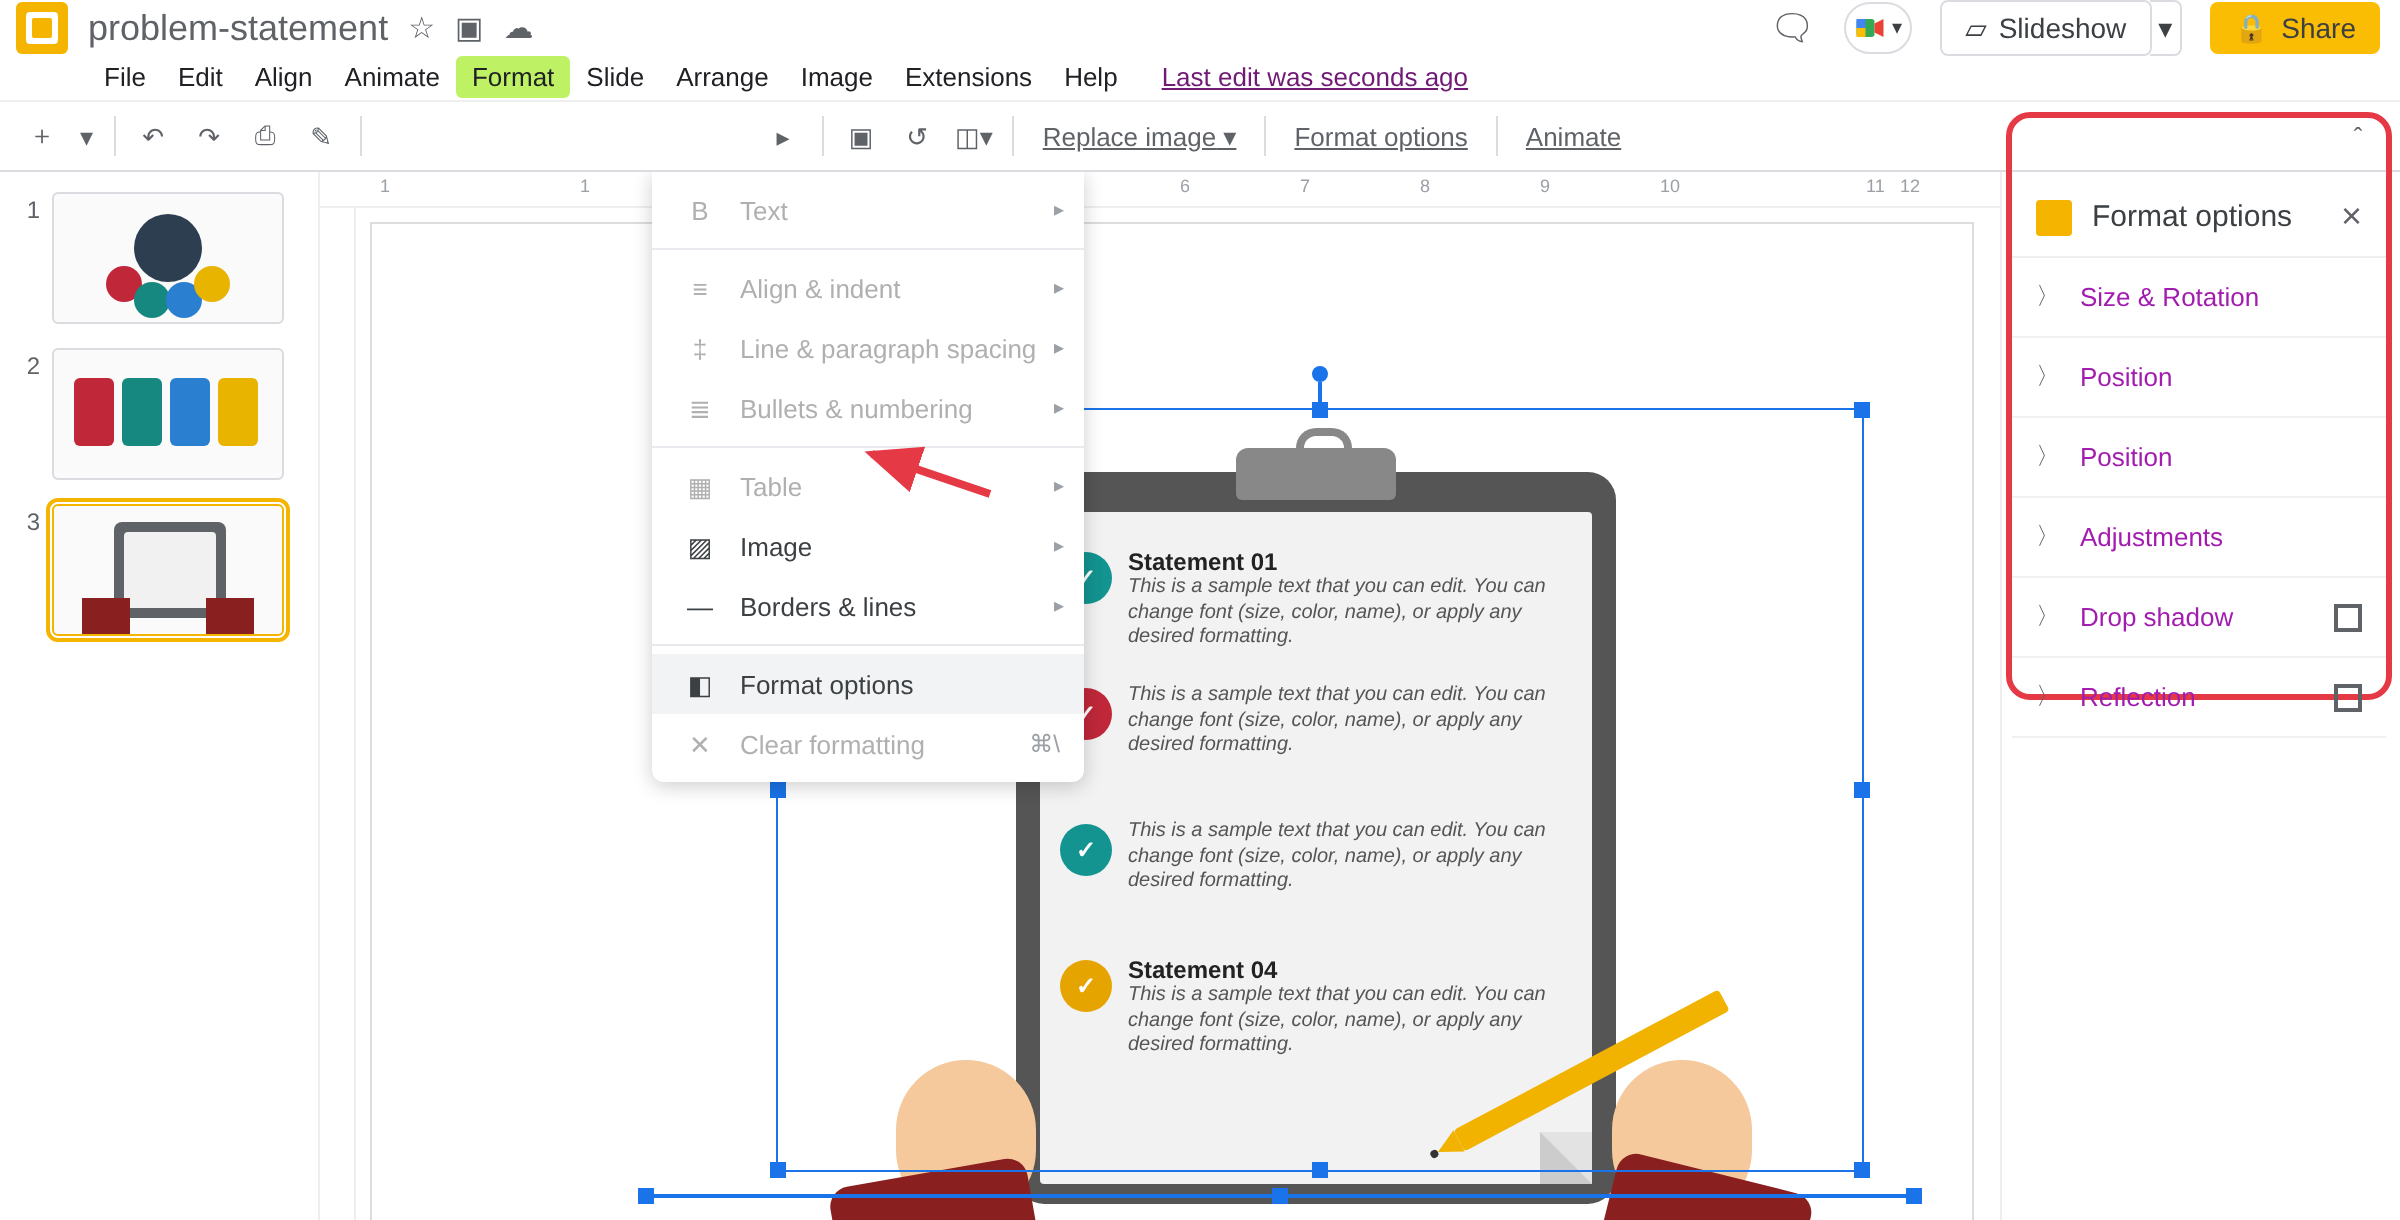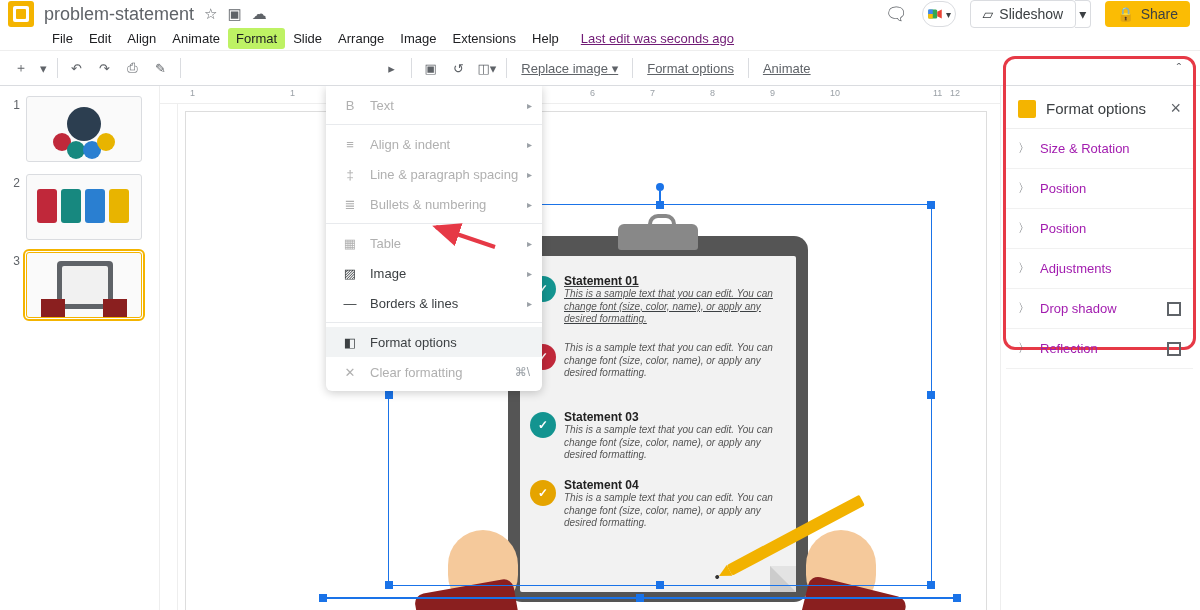--- a/index.html
+++ b/index.html
@@ -242,32 +242,31 @@
       <span class="tick" style="left:790px">12</span>
     </div>
     <div class="ruler-v"></div>
 
     <div class="slide"></div>
 
     <div class="clip-outer">
       <div class="board"></div>
       <div class="clip"></div>
       <div class="paper">
-        <div class="stmt" style="top:18px;text-decoration:underline;">
+        <div class="stmt" style="top:18px;">
           <div class="ic" style="background:#139490"></div>
           <h4>Statement 01</h4>
           <p>This is a sample text that you can edit. You can change font (size, color, name), or apply any desired formatting.</p>
         </div>
         <div class="stmt" style="top:86px;">
           <div class="ic" style="background:#c0283a"></div>
           <p>This is a sample text that you can edit. You can change font (size, color, name), or apply any desired formatting.</p>
         </div>
         <div class="stmt" style="top:154px;">
           <div class="ic" style="background:#139490"></div>
-          <h4>Statement 03</h4>
           <p>This is a sample text that you can edit. You can change font (size, color, name), or apply any desired formatting.</p>
         </div>
         <div class="stmt" style="top:222px;">
           <div class="ic" style="background:#e5a400"></div>
           <h4>Statement 04</h4>
           <p>This is a sample text that you can edit. You can change font (size, color, name), or apply any desired formatting.</p>
         </div>
         <div class="fold"></div>
       </div>
       <div class="pencil"></div>

